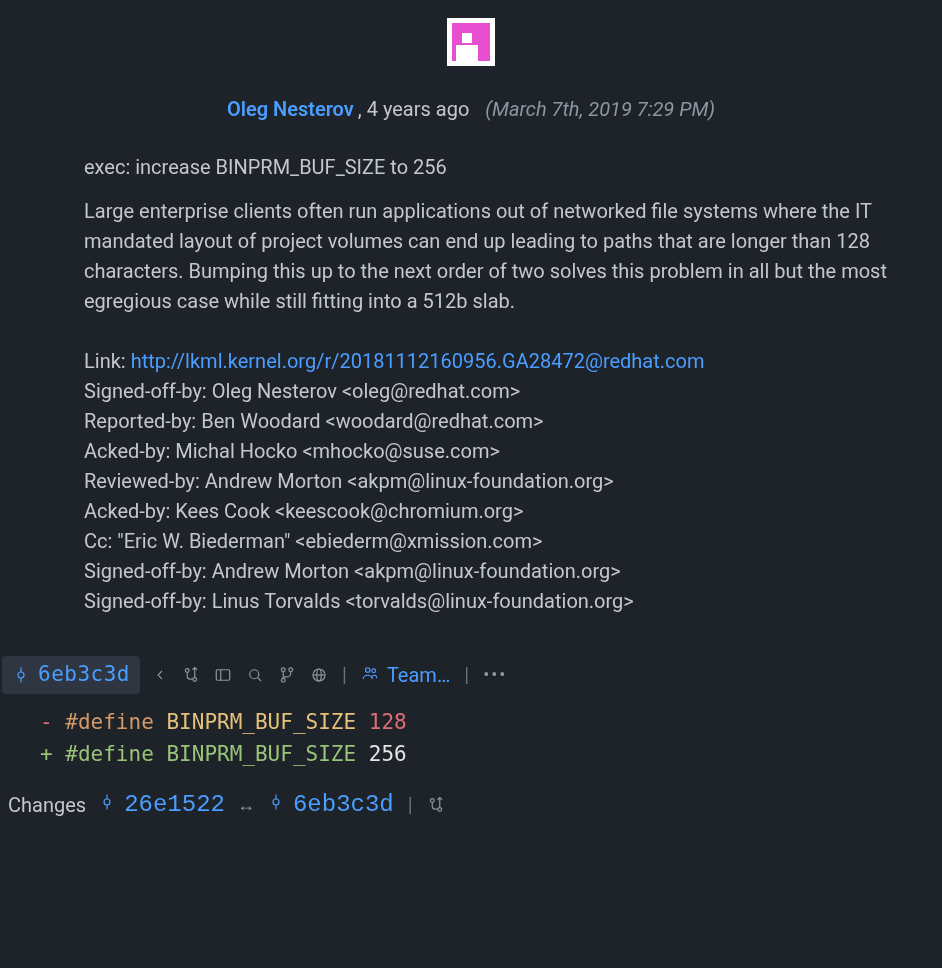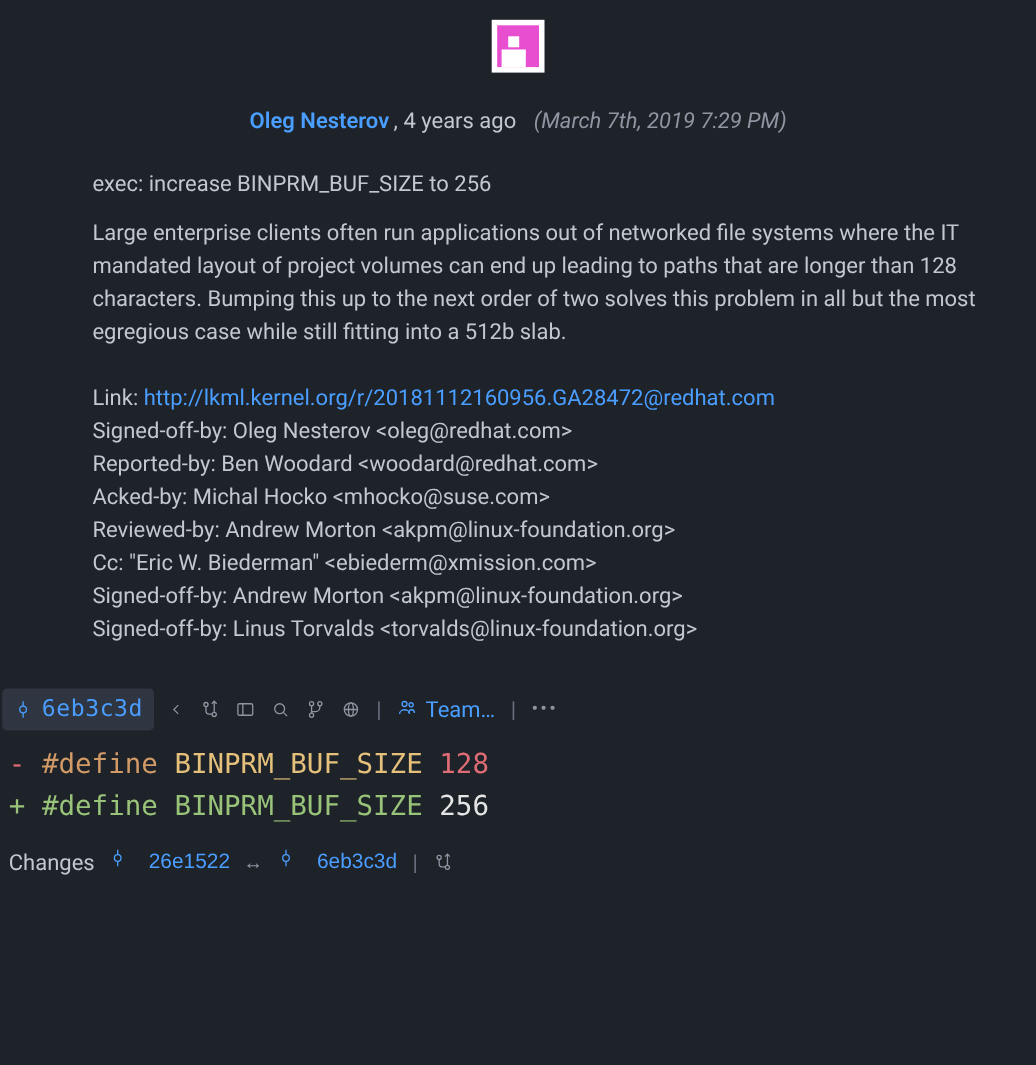--- a/index.html
+++ b/index.html
@@ -149,23 +149,24 @@
       gap: 8px;
       color: #4a9eff;
     }
     .more-dots {
       color: #8f95a1;
       letter-spacing: 2px;
       font-size: 18px;
     }
     .diff {
       font-family: ui-monospace, SFMono-Regular, "SF Mono", Menlo, Consolas, monospace;
-      font-size: 25px;
+      font-size: 21px;
       padding: 2px 8px 14px 8px;
       line-height: 1.55;
+      margin-left: 32px;
     }
     .diff-line {
       white-space: pre;
     }
     .diff-removed .sign { color: #e06c75; }
     .diff-removed .define { color: #d19a66; }
     .diff-removed .macro { color: #e5c07b; }
     .diff-removed .num { color: #e06c75; }
     .diff-added .sign { color: #98c379; }
     .diff-added .define { color: #98c379; }
@@ -177,24 +178,24 @@
       gap: 12px;
       padding: 2px 8px;
       font-size: 20px;
     }
     .footer-label {
       color: #c3c7ce;
     }
     .footer-hash {
       display: inline-flex;
       align-items: center;
-      gap: 19px;
-      color: #4a9eff;
-      font-family: Liberation Sans, sans-serif;
-      font-size: 19px;
+      gap: 8px;
+      color: #4a9eff;
+      font-family: Liberation Mono, monospace;
+      font-size: 24px;
     }
     .arrow {
       color: #8f95a1;
       font-size: 18px;
     }
     .icon-svg {
       width: 18px;
       height: 18px;
       stroke: currentColor;
       fill: none;
@@ -227,20 +228,21 @@
     <div class="commit-title">exec: increase BINPRM_BUF_SIZE to 256</div>
     <div class="commit-para">Large enterprise clients often run applications out of networked file systems where the IT mandated layout of project volumes can end up leading to paths that are longer than 128 characters. Bumping this up to the next order of two solves this problem in all but the most egregious case while still fitting into a 512b slab.</div>
     <div class="commit-trailers">
       <span class="trailer-line">
         <span>Link: </span><span class="link">http://lkml.kernel.org/r/20181112160956.GA28472@redhat.com</span>
       </span>
       <span class="trailer-line">Signed-off-by: Oleg Nesterov &lt;oleg@redhat.com&gt;</span>
       <span class="trailer-line">Reported-by: Ben Woodard &lt;woodard@redhat.com&gt;</span>
       <span class="trailer-line">Acked-by: Michal Hocko &lt;mhocko@suse.com&gt;</span>
       <span class="trailer-line">Reviewed-by: Andrew Morton &lt;akpm@linux-foundation.org&gt;</span>
+      <span class="trailer-line">Acked-by: Kees Cook &lt;keescook@chromium.org&gt;</span>
       <span class="trailer-line">Cc: "Eric W. Biederman" &lt;ebiederm@xmission.com&gt;</span>
       <span class="trailer-line">Signed-off-by: Andrew Morton &lt;akpm@linux-foundation.org&gt;</span>
       <span class="trailer-line">Signed-off-by: Linus Torvalds &lt;torvalds@linux-foundation.org&gt;</span>
     </div>
   </div>
 </div>
 
 <div class="toolbar">
   <span class="commit-chip">
     <span class="commit-icon">

